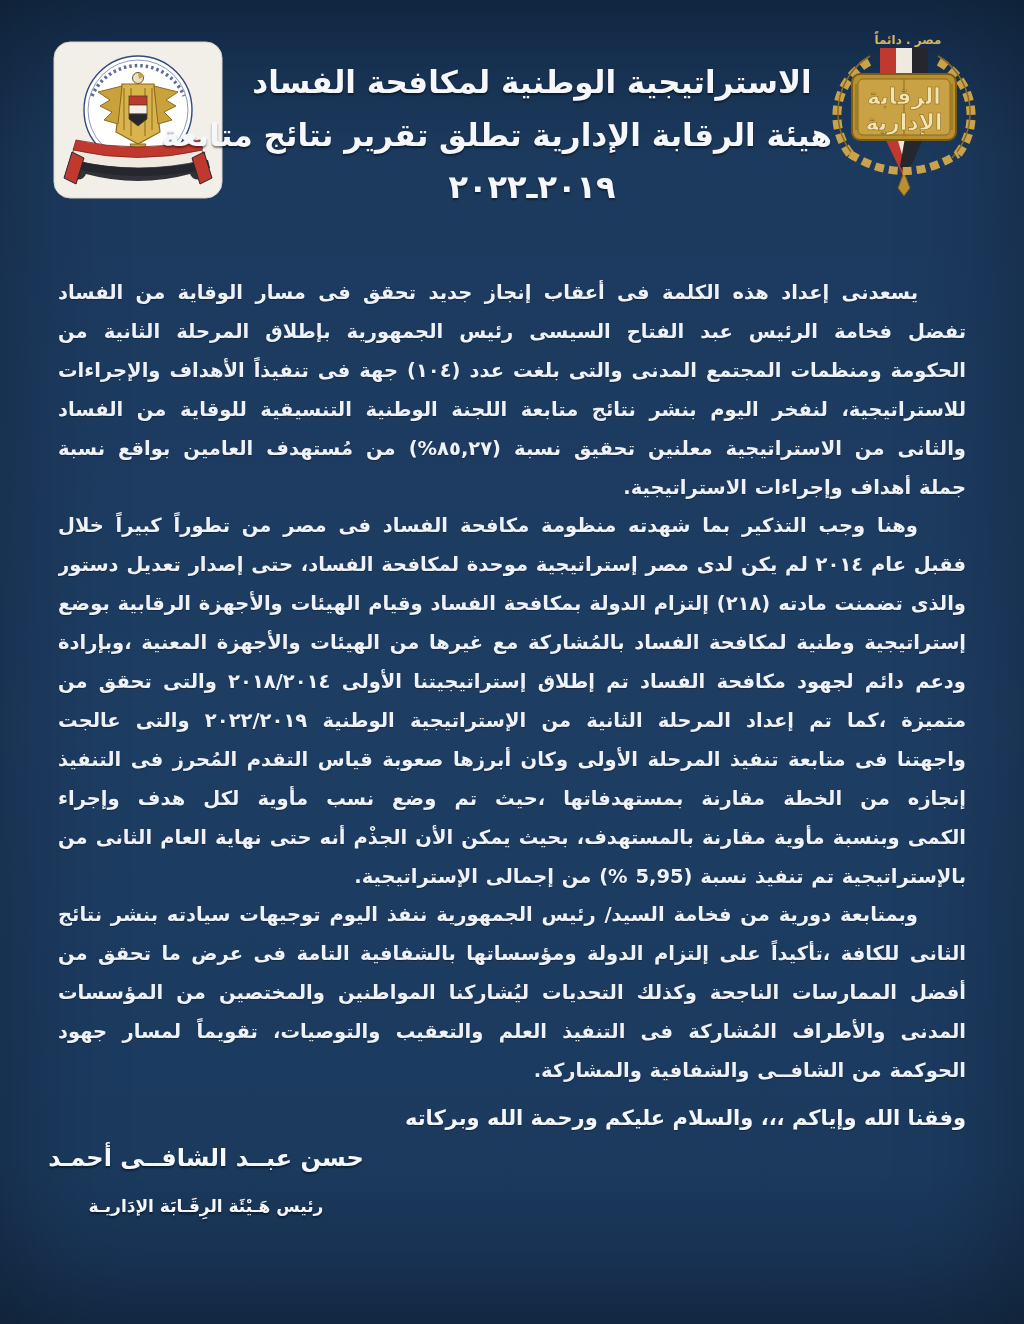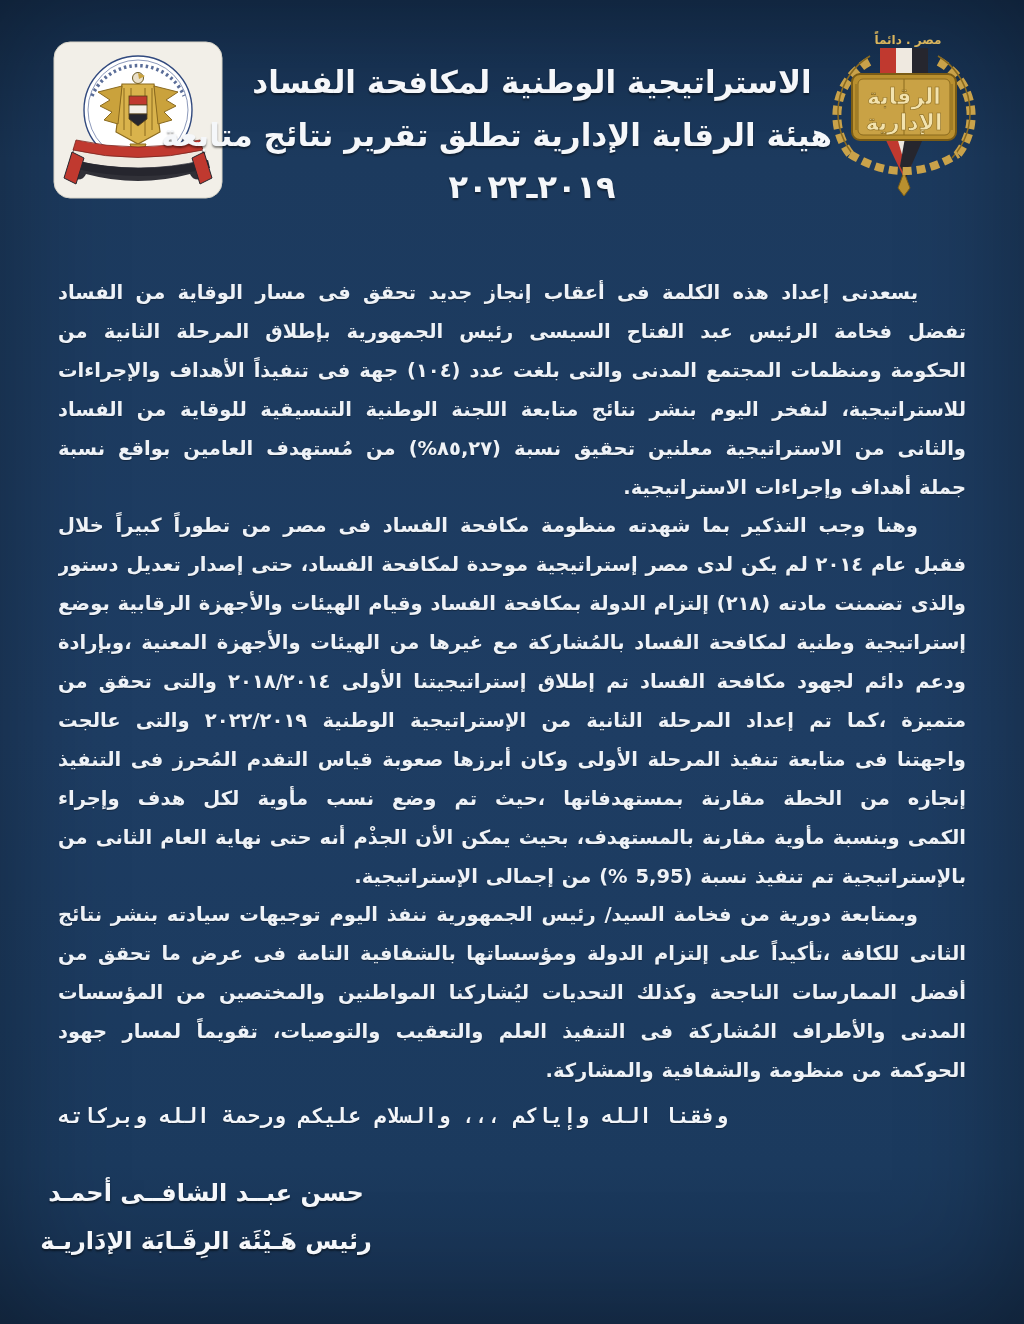--- a/index.html
+++ b/index.html
@@ -37,33 +37,32 @@
   }
   .para{margin:0;}
   .line{
     line-height:38px;max-height:39px;overflow:hidden;
     text-align:justify;text-align-last:justify;
     word-spacing:1px;
   }
   .line.first{padding-right:48px;}
   .line.last{text-align:right;text-align-last:right;}
   .closing{
-    direction:rtl;text-align:left;margin-top:8px;
+    direction:rtl;text-align:right;margin-top:8px;
     font-size:21px;font-weight:800;line-height:40px;color:#f3f6fa;
     text-shadow:0 1px 1px rgba(0,0,0,.35);
-    font-family:Liberation Mono, monospace;
   }
   
   .signature{
-    direction:rtl;position:absolute;left:36px;top:1168px;width:340px;
+    direction:rtl;position:absolute;left:36px;top:1133px;width:340px;
     text-align:center;font-weight:900;color:#f5f7fa;
     text-shadow:0 2px 2px rgba(0,0,0,.45);
   }
   .sig-name{font-size:24px;line-height:50px;white-space:nowrap;}
-  .sig-title{font-size:24px;line-height:46px;white-space:nowrap;}
+  .sig-title{font-size:17px;line-height:46px;white-space:nowrap;}
   svg text{font-family:"DejaVu Sans","Liberation Sans",sans-serif;}
 </style>
 </head>
 <body>
 
 <div class="page">
 
   <div class="header">
 
     <div class="logo-left">
@@ -171,21 +170,21 @@
           <div class="line">واجهتنا فى متابعة تنفيذ المرحلة الأولى وكان أبرزها صعوبة قياس التقدم المُحرز فى التنفيذ ومعرفة قياس ما تم</div>
           <div class="line">إنجازه من الخطة مقارنة بمستهدفاتها ،حيث تم وضع نسب مأوية لكل هدف وإجراء بالإستراتيجية قابله للقياس</div>
           <div class="line">الكمى وبنسبة مأوية مقارنة بالمستهدف، بحيث يمكن الأن الجذْم أنه حتى نهاية العام الثانى من المرحلة الثانية</div>
           <div class="line last">بالإستراتيجية تم تنفيذ نسبة (5,95 %) من إجمالى الإستراتيجية.</div>
         </div>
         <div class="para">
           <div class="line first">وبمتابعة دورية من فخامة السيد/ رئيس الجمهورية ننفذ اليوم توجيهات سيادته بنشر نتائج متابعة العام</div>
           <div class="line">الثانى للكافة ،تأكيداً على إلتزام الدولة ومؤسساتها بالشفافية التامة فى عرض ما تحقق من الإستراتيجية شاملة</div>
           <div class="line">أفضل الممارسات الناجحة وكذلك التحديات ليُشاركنا المواطنين والمختصين من المؤسسات ومنظمات المجتمع</div>
           <div class="line">المدنى والأطراف المُشاركة فى التنفيذ العلم والتعقيب والتوصيات، تقويماً لمسار جهود المتابعة وتفعيلاً لمبادئ</div>
-          <div class="line last">الحوكمة من منظومة والشفافية والمشاركة.</div>
+          <div class="line last">الحوكمة من الشافــى والشفافية والمشاركة.</div>
         </div>
       </div>
     <div class="closing">وفقنا الله وإياكم ،،، والسلام عليكم ورحمة الله وبركاته</div>
   </div>
 
   <div class="signature">
     <div class="sig-name">حسن عبــد الشافــى أحمـد</div>
     <div class="sig-title">رئيس هَـيْئَة الرِقَـابَة الإدَاريـة</div>
   </div>
 

